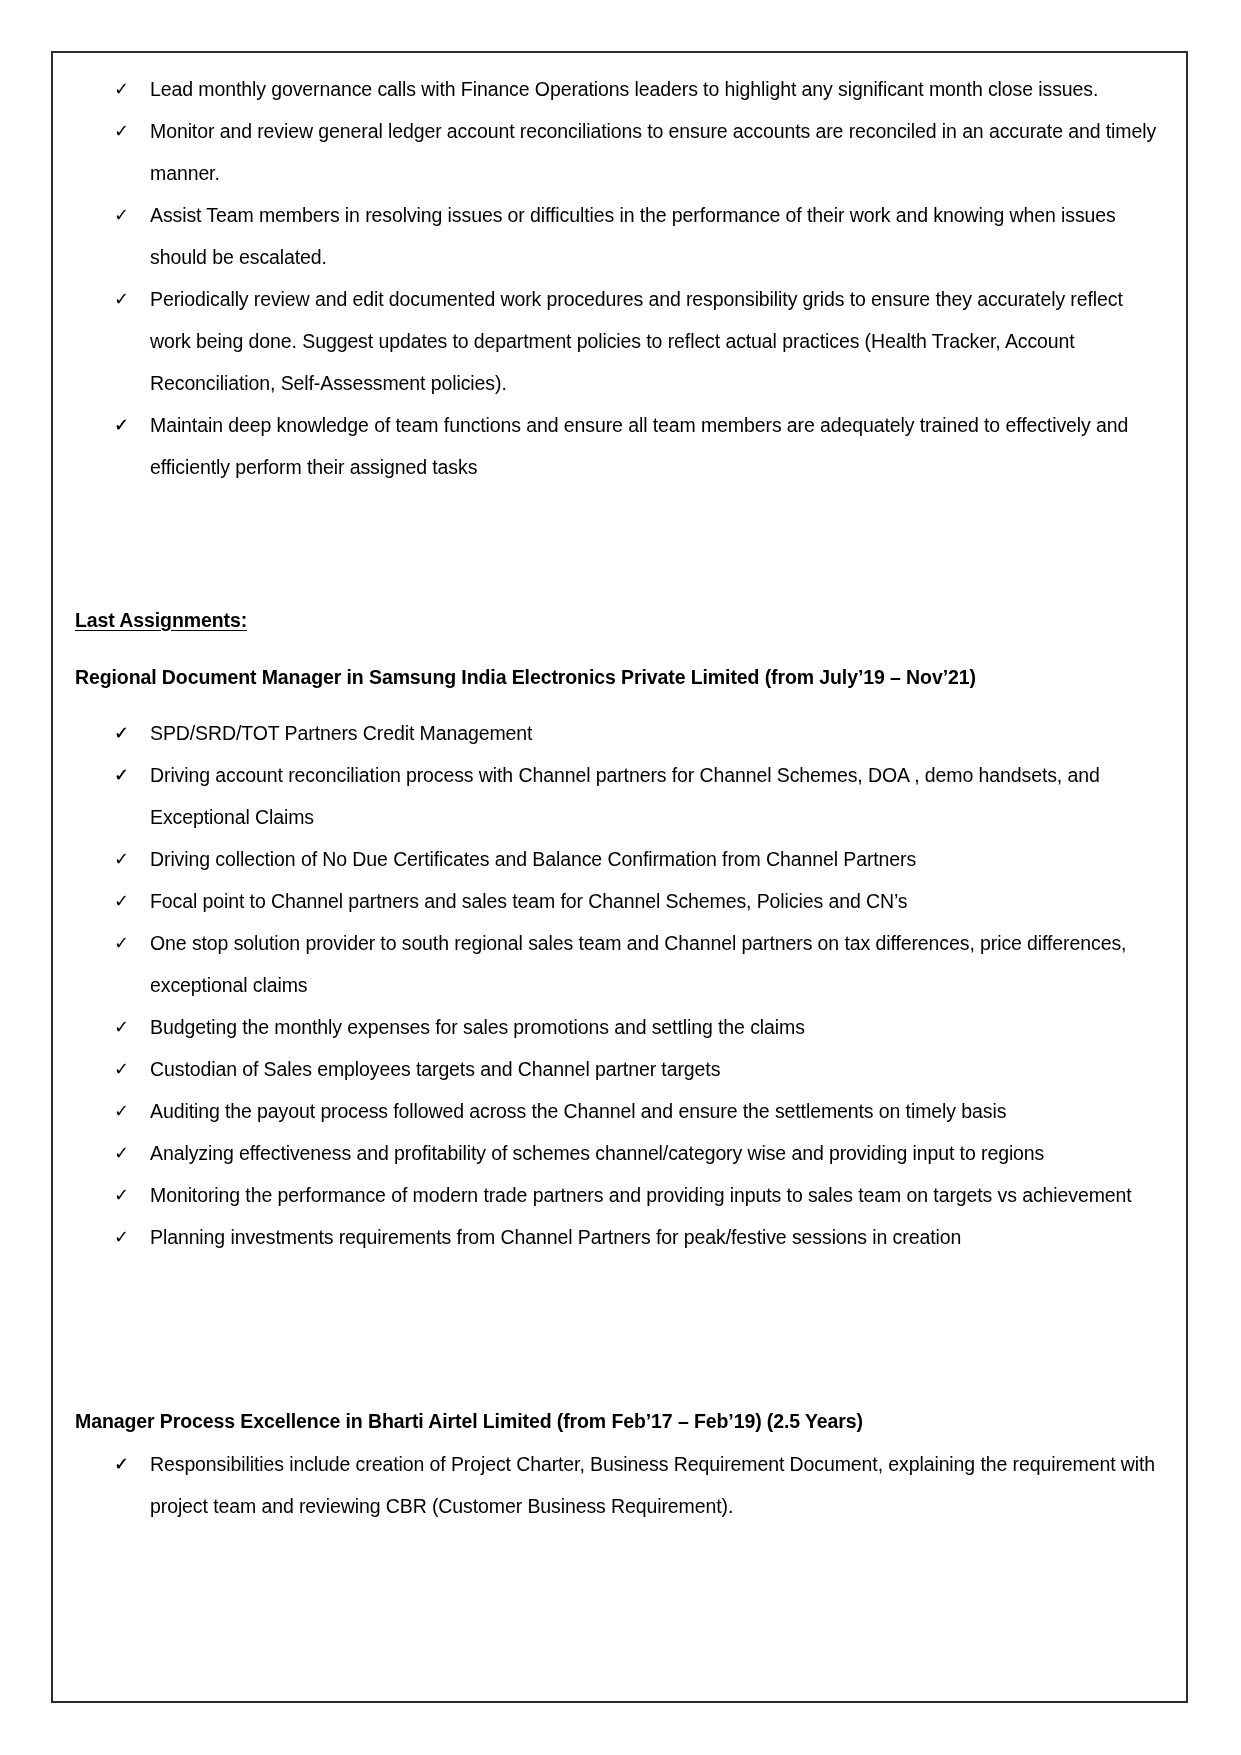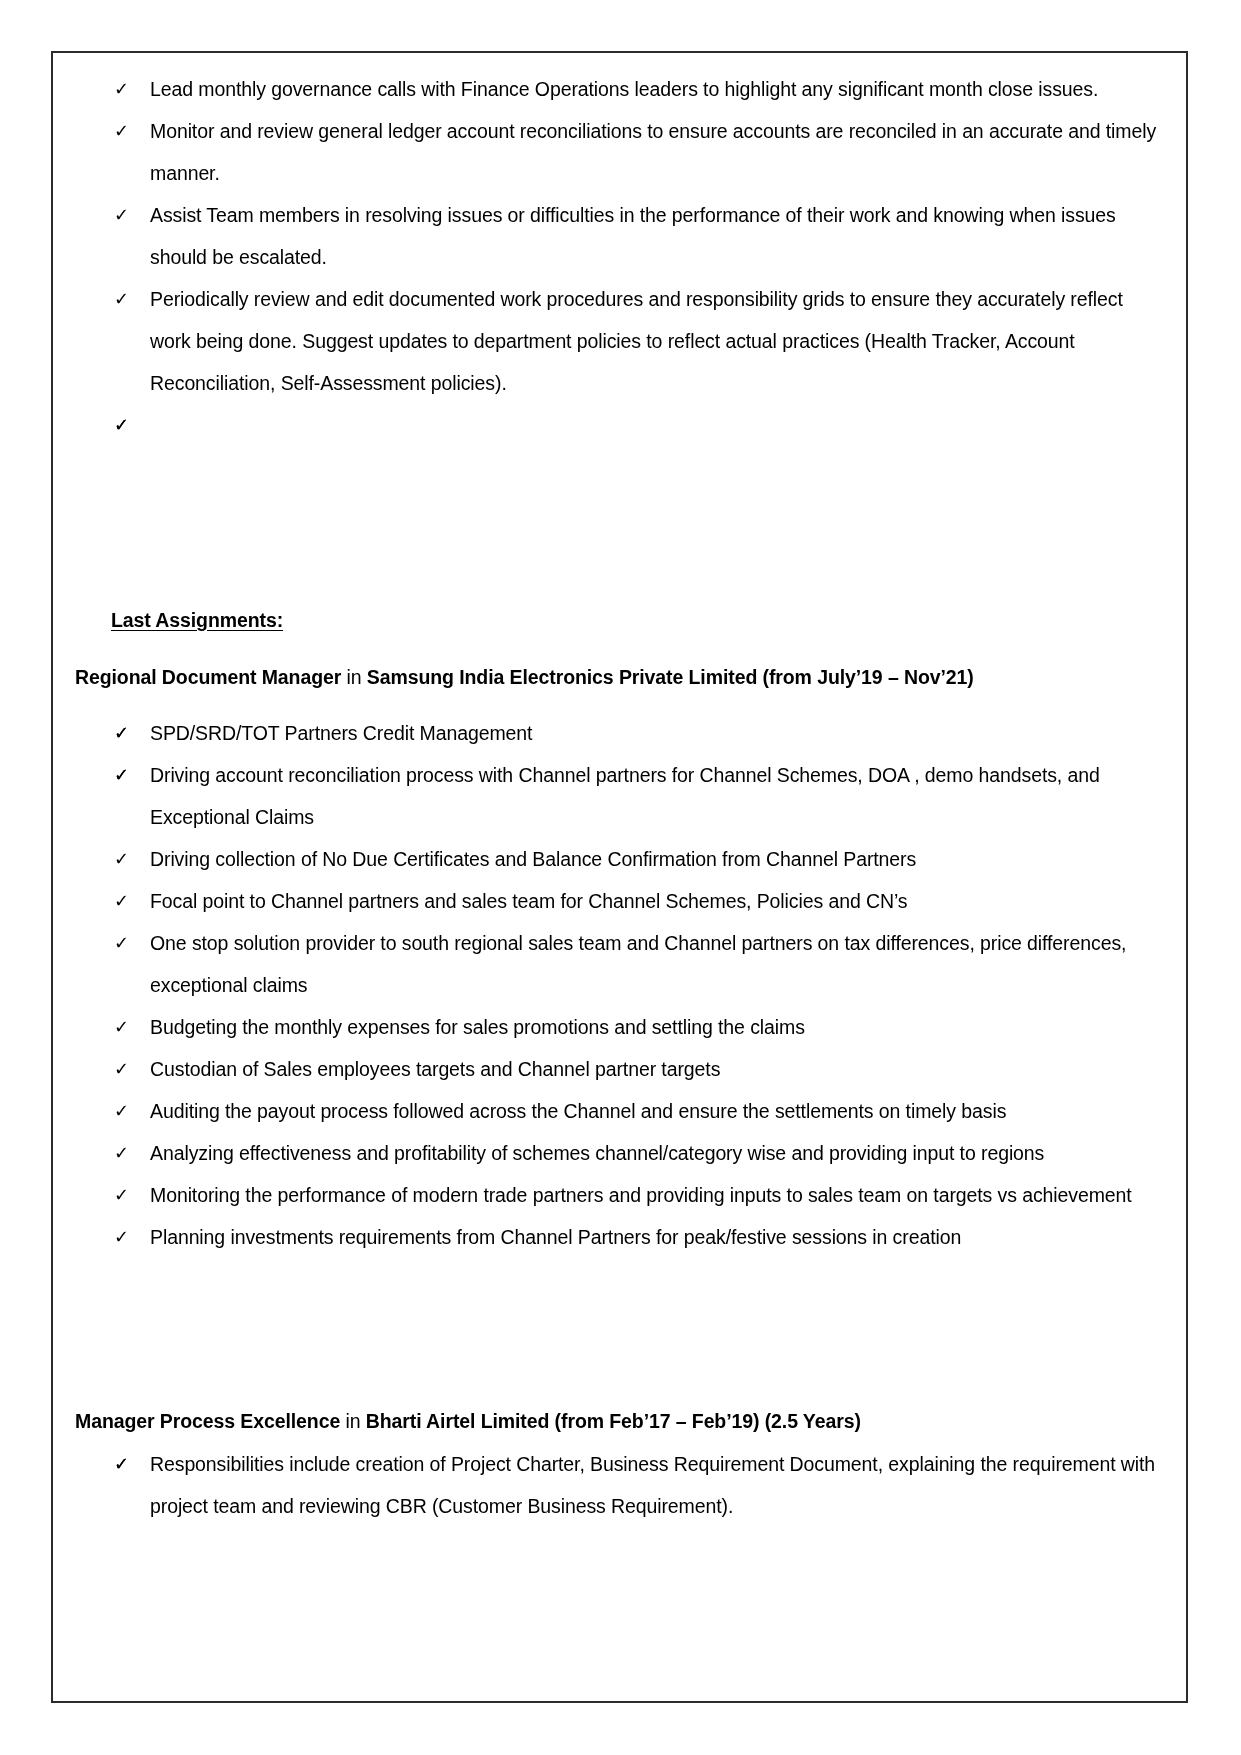--- a/index.html
+++ b/index.html
@@ -52,26 +52,25 @@
       line-height: 42px;
     }
     .heading {
       padding-left: 75px;
       font-size: 19.5px;
       line-height: 42px;
       font-weight: bold;
       letter-spacing: -0.1px;
     }
     .heading .normal {
-      font-weight: normal;
+      font-weight: bold;
     }
     .section-title {
       text-decoration: underline;
       text-underline-offset: 3px;
-      margin-left: 36px;
     }
     #block1 { position: absolute; top: 68px; left: 0; width: 1241px; }
     #last-assignments { position: absolute; top: 599px; left: 0; width: 1241px; }
     #job1-title { position: absolute; top: 656px; left: 0; width: 1241px; }
     #block2 { position: absolute; top: 712px; left: 0; width: 1241px; }
     #job2-title { position: absolute; top: 1400px; left: 0; width: 1241px; }
     #block3 { position: absolute; top: 1443px; left: 0; width: 1241px; }
   </style>
 </head>
 <body>
@@ -79,21 +78,21 @@
 <div class="page-frame"></div>
 
 <div class="content">
 
   <ul id="block1" class="bullet-list">
     <li class="bullet"><span class="check">✓</span><span>Lead monthly governance calls with Finance Operations leaders to highlight any significant month close issues.</span></li>
     <li class="bullet"><span class="check">✓</span><span>Monitor and review general ledger account reconciliations to ensure accounts are reconciled in an accurate and timely manner.</span></li>
     <li class="bullet"><span class="check">✓</span><span>Assist Team members in resolving issues or difficulties in the performance of their work and knowing when issues should be escalated.</span></li>
     <li class="bullet"><span class="check">✓</span><span>Periodically review and edit documented work procedures and responsibility grids to ensure they accurately reflect work being done. Suggest updates to department policies to reflect actual practices (Health Tracker, Account Reconciliation, Self-Assessment policies).</span></li>
     <li class="bullet"><span class="check">✓</span></li>
-    <li class="bullet"><span class="check">✓</span></li>
+    <li class="bullet"><span class="check">✓</span><span>Maintain deep knowledge of team functions and ensure all team members are adequately trained to effectively and efficiently perform their assigned tasks</span></li>
   </ul>
 
   <div id="last-assignments" class="heading">
     <span class="section-title">Last Assignments:</span>
   </div>
 
   <div id="job1-title" class="heading">
     <span>Regional Document Manager</span><span class="normal"> in </span><span>Samsung India Electronics Private Limited (from July’19 – Nov’21)</span>
   </div>
 

